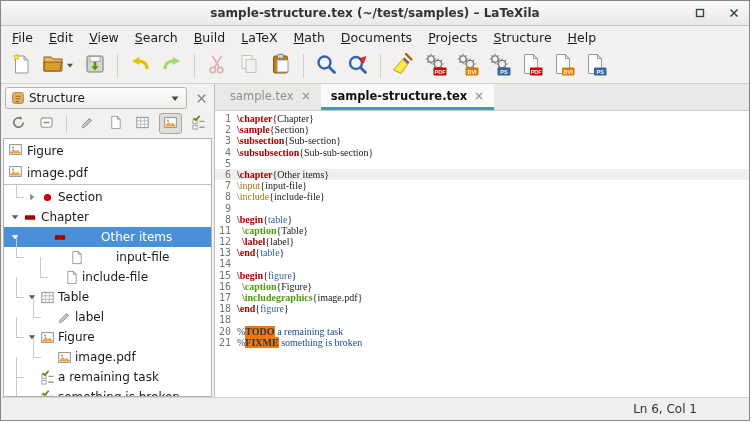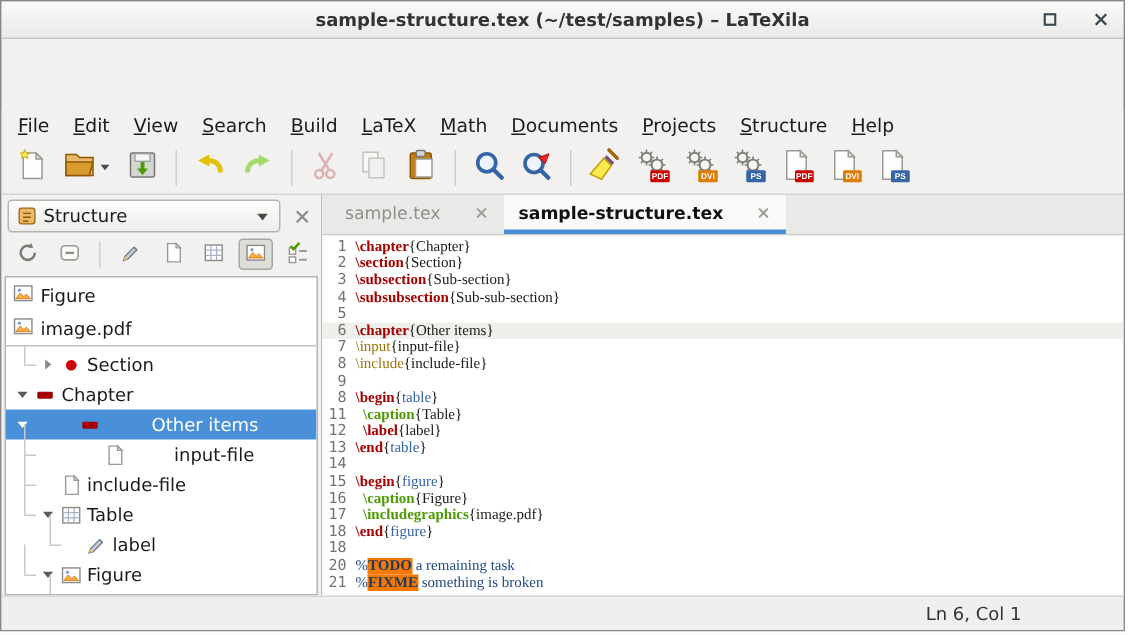--- a/index.html
+++ b/index.html
@@ -9,21 +9,21 @@
 
   
   .titlebar { height:25px; flex:0 0 25px; background:linear-gradient(#fafaf9,#e9e9e7);
               border-bottom:1px solid #c3c3c0; display:flex; align-items:center; position:relative; }
   .title { flex:1; text-align:center; font-size:12px; font-weight:bold; color:#333; }
   .win-controls { position:absolute; right:8px; top:0; height:100%; display:flex; align-items:center; gap:20px; }
   .win-btn { width:14px; height:14px; display:inline-flex; cursor:default; }
   .win-btn svg { width:14px; height:14px; }
 
   
-  .menubar { height:22px; flex:0 0 22px; display:flex; align-items:center; padding-left:3px; background:#f2f1f0;margin-top:46px; }
+  .menubar { height:22px; flex:0 0 22px; display:flex; align-items:center; padding-left:3px; background:#f2f1f0; }
   .menu-item { font-size:12.5px; color:#1c1c1c; padding:2px 8px; cursor:default; }
   .menu-item u { text-decoration:underline; }
 
   
   .toolbar { height:36px; flex:0 0 36px; display:flex; align-items:center; padding:0 4px;
              background:#f2f1f0; border-bottom:1px solid #d3d3d0; }
   .tb-btn { width:30px; height:30px; border:none; background:transparent; display:inline-flex;
             align-items:center; justify-content:center; margin:0 1px; border-radius:3px; }
   .tb-btn svg { width:24px; height:24px; }
   .tb-btn.disabled { opacity:.45; }
@@ -68,21 +68,21 @@
   .trow.selected { background:#4a90d9; color:#fff; }
   .trow.selected .expander svg * { fill:#fff; }
   .conn { position:absolute; width:10px; height:20px; }
   .conn::before { content:''; position:absolute; left:4px; top:-10px; height:20px; border-left:1px solid #c9c9c5; }
   .conn::after  { content:''; position:absolute; left:4px; top:10px; width:8px; border-top:1px solid #c9c9c5; }
 
   
   .editor-pane { flex:1; display:flex; flex-direction:column; min-width:0; background:#fff; }
   .tabbar { height:27px; flex:0 0 27px; background:#e9e9e7; border-bottom:1px solid #cbcbc8;
             display:flex; align-items:stretch; padding-left:5px; }
-  .tab { display:flex; align-items:center; padding:0 10px; gap:22px; border-bottom:3px solid transparent; }
+  .tab { display:flex; align-items:center; padding:0 10px; gap:7px; border-bottom:3px solid transparent; }
   .tab .tab-label { font-size:11.5px; color:#8f8f8c; }
   .tab.active { background:#f9f9f8; border-bottom-color:#4a90d9; }
   .tab.active .tab-label { color:#111; font-weight:bold; }
   .tab-close { display:inline-flex; }
   .tab-close svg { width:10px; height:10px; }
 
   .editor { flex:1; overflow:hidden; font-family:"DejaVu Sans Mono", monospace; font-size:10px;
             line-height:11.2px; padding-top:2px; background:#fff; }
   .line { display:flex; height:11.2px; white-space:pre; }
   .line.current { background:#efefec; }
@@ -91,21 +91,21 @@
   .tok-cmd { color:#a40000; font-weight:bold; }
   .tok-inc { color:#a1750c; }
   .tok-fn { color:#4e9a06; font-weight:bold; }
   .tok-env { color:#3465a4; }
   .tok-comment { color:#204a87; }
   .tok-todo { background:#f57900; color:#1f3a63; font-weight:bold; }
   .tok-plain { color:#1a1a1a; }
 
   
   .statusbar { height:23px; flex:0 0 23px; background:#efefed; border-top:1px solid #d6d6d3;
-               display:flex; align-items:center; justify-content:flex-end; padding-right:68px;
+               display:flex; align-items:center; justify-content:flex-end; padding-right:52px;
                font-size:12px; color:#333; }
 </style>
 </head>
 <body>
 
 <div class="window">
   <div class="titlebar">
     <div class="title">sample-structure.tex (~/test/samples) – LaTeXila</div>
     <div class="win-controls">
       <span class="win-btn">
@@ -407,21 +407,21 @@
               <span class="conn" style="left: 8px;"></span>
               <span class="expander"></span>
               <span class="ticon">
                 <svg viewBox="0 0 16 16">
                   <path d="M4 1.5h6l3 3V14.5H4z" fill="#fff" stroke="#9a9a96"></path>
                   <path d="M10 1.5l3 3h-3z" fill="#e6e6e3" stroke="#9a9a96"></path>
                 </svg>
               </span>
               <span>input-file</span>
             </div>
-            <div class="trow" style="padding-left: 21px;">
+            <div class="trow" style="padding-left: 21px; margin-left: 24px;">
               <span class="conn" style="left: 8px;"></span>
               <span class="expander"></span>
               <span class="ticon">
                 <svg viewBox="0 0 16 16">
                   <path d="M4 1.5h6l3 3V14.5H4z" fill="#fff" stroke="#9a9a96"></path>
                   <path d="M10 1.5l3 3h-3z" fill="#e6e6e3" stroke="#9a9a96"></path>
                 </svg>
               </span>
               <span>include-file</span>
             </div>
@@ -524,21 +524,21 @@
             <span class="tab-label">sample-structure.tex</span>
             <span class="tab-close">
               <svg viewBox="0 0 12 12">
                 <path d="M2.5 2.5l7 7M9.5 2.5l-7 7" stroke="#9a9a96" stroke-width="1.6"></path>
               </svg>
             </span>
           </div>
         </div>
       <div class="editor" id="editor">
           <div class="line"><span class="ln">1</span><span class="code"><span class="tok-cmd">\chapter</span><span class="tok-plain">{Chapter}</span></span></div>
-          <div class="line"><span class="ln">2</span><span class="code"><span class="tok-cmd">\section</span><span class="tok-plain">{Section}</span></span></div>
+          <div class="line"><span class="ln">2</span><span class="code"><span class="tok-cmd">\sample</span><span class="tok-plain">{Section}</span></span></div>
           <div class="line"><span class="ln">3</span><span class="code"><span class="tok-cmd">\subsection</span><span class="tok-plain">{Sub-section}</span></span></div>
           <div class="line"><span class="ln">4</span><span class="code"><span class="tok-cmd">\subsubsection</span><span class="tok-plain">{Sub-sub-section}</span></span></div>
           <div class="line"><span class="ln">5</span><span class="code"></span></div>
           <div class="line current"><span class="ln">6</span><span class="code"><span class="tok-cmd">\chapter</span><span class="tok-plain">{Other items}</span></span></div>
           <div class="line"><span class="ln">7</span><span class="code"><span class="tok-inc">\input</span><span class="tok-plain">{input-file}</span></span></div>
           <div class="line"><span class="ln">8</span><span class="code"><span class="tok-inc">\include</span><span class="tok-plain">{include-file}</span></span></div>
           <div class="line"><span class="ln">9</span><span class="code"></span></div>
           <div class="line"><span class="ln">8</span><span class="code"><span class="tok-cmd">\begin</span><span class="tok-plain">{</span><span class="tok-env">table</span><span class="tok-plain">}</span></span></div>
           <div class="line"><span class="ln">11</span><span class="code"><span class="tok-plain">  </span><span class="tok-fn">\caption</span><span class="tok-plain">{Table}</span></span></div>
           <div class="line"><span class="ln">12</span><span class="code"><span class="tok-plain">  </span><span class="tok-cmd">\label</span><span class="tok-plain">{label}</span></span></div>

